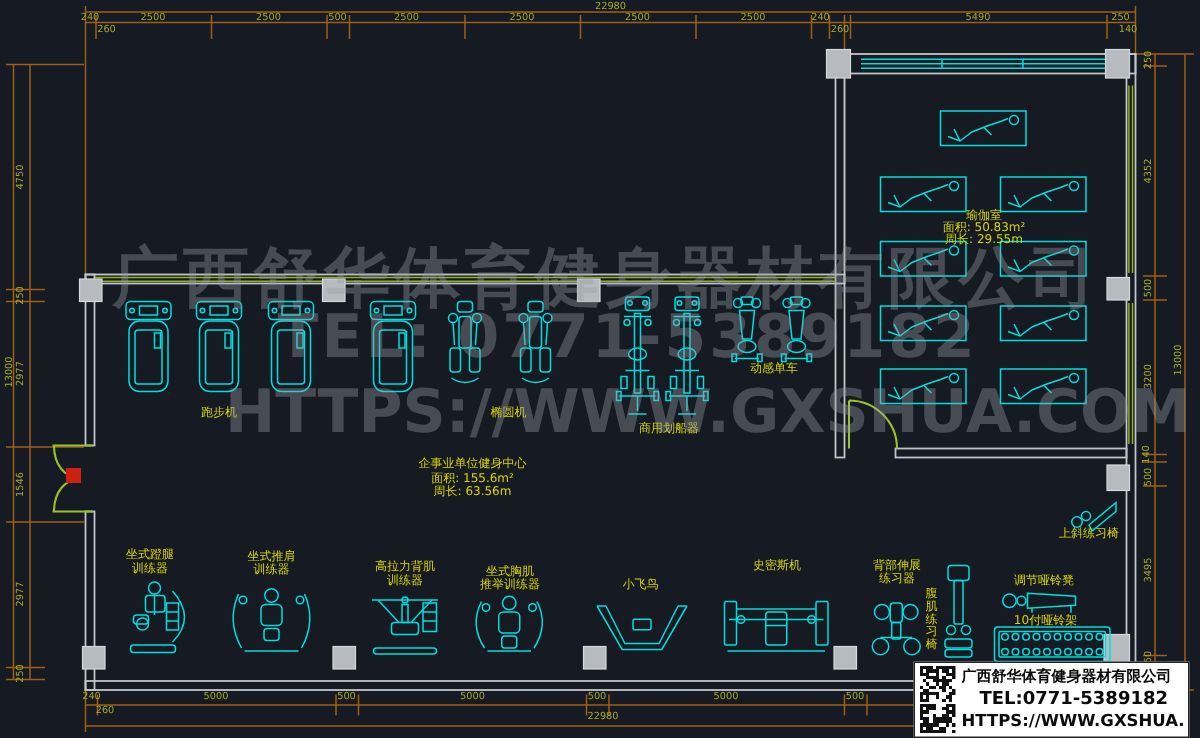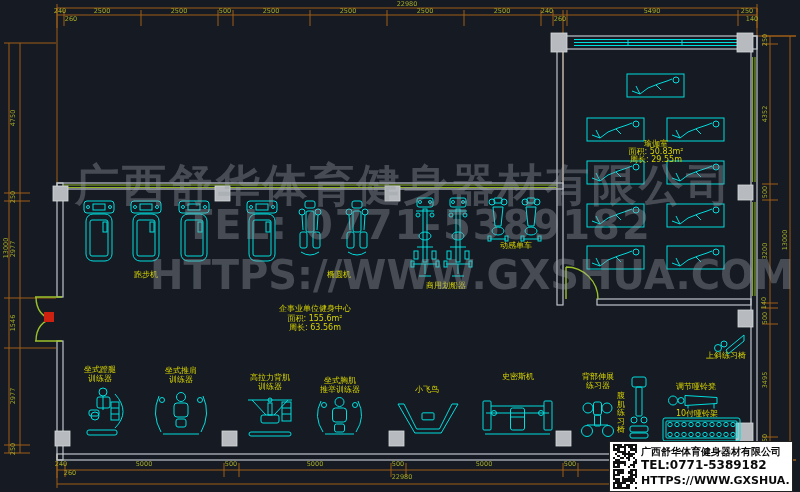--- a/index.html
+++ b/index.html
@@ -22,21 +22,21 @@
   #wm2{left:185px;top:202px;font-size:40px;letter-spacing:2px;}
   #wm3{left:150px;top:252px;font-size:40px;}
   .titlebox{position:absolute;left:609px;top:441px;width:184px;height:51px;
     background:var(--titlebox_bg);border:1px solid #222;display:flex;align-items:center;
     gap:4px;padding:2px 3px;box-sizing:border-box;}
   .qrcol{display:flex;flex-direction:column;gap:1px;}
   .qrcol svg{display:block;}
   .tcol{display:flex;flex-direction:column;justify-content:center;line-height:1.3;
     color:var(--titlebox_text);font-weight:bold;white-space:nowrap;overflow:hidden;}
   .tb-company{font-size:10px;}
-  .tb-tel{font-size:12px;}
+  .tb-tel{font-size:12px;margin-left:12px;}
   .tb-url{font-size:11px;}
 </style>
 </head>
 <body>
 
 <div id="stage">
 
 <svg id="plan" width="800" height="492" viewBox="0 0 800 492">
 
   <g>

